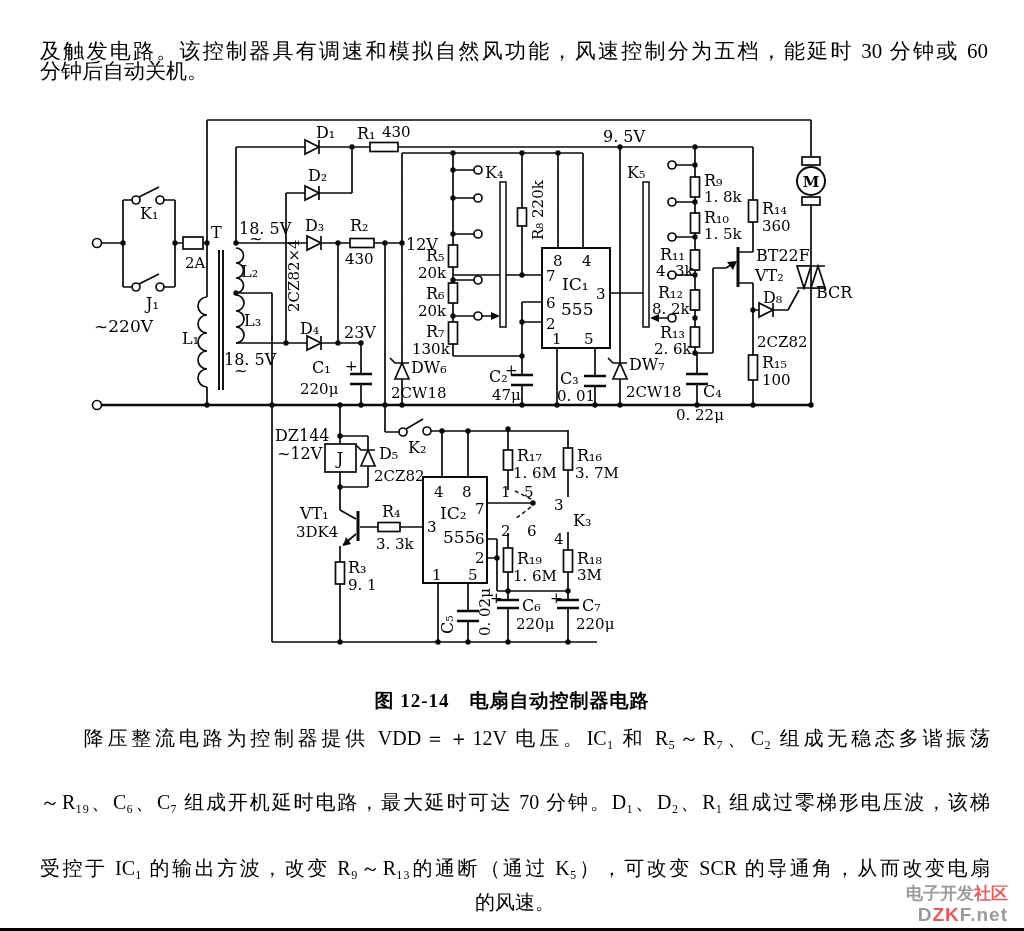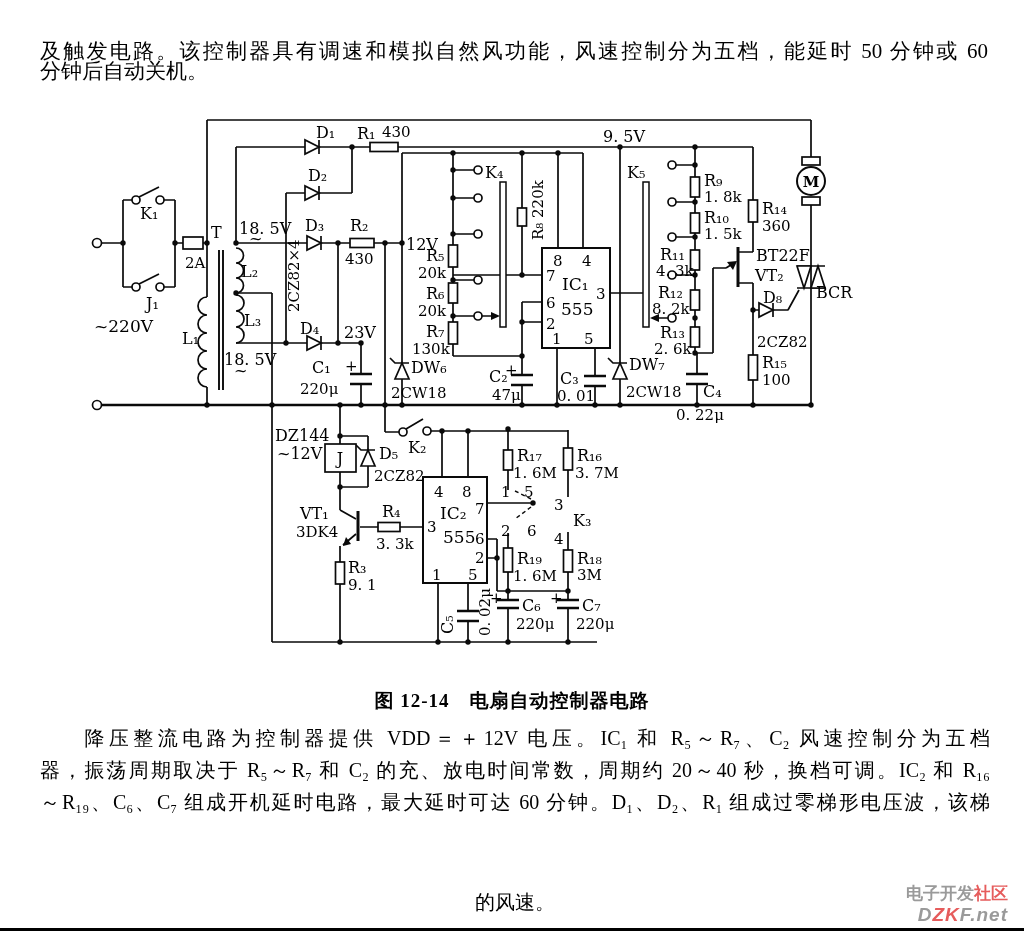--- a/index.html
+++ b/index.html
@@ -7,21 +7,21 @@
         font-family:"Liberation Serif","DejaVu Serif",serif;color:#000;}
   .tline{position:absolute;left:40px;width:948px;font-size:21px;line-height:30px;white-space:nowrap;}
   .bline{position:absolute;left:40px;width:950px;font-size:20px;line-height:30px;white-space:nowrap;text-align:center;}
   .jline{white-space:normal;text-align:justify;text-align-last:justify;}
   .caption{position:absolute;left:0;top:688px;width:1024px;text-align:center;
            font-size:19px;font-weight:bold;letter-spacing:1px;}
   .watermark{position:absolute;right:16px;bottom:6px;text-align:right;
              font-family:"Liberation Sans","DejaVu Sans",sans-serif;
              color:#9a9a9a;font-weight:bold;line-height:21px;}
   .wm1{font-size:17px;margin-top:42px;}
-  .wm2{font-size:19px;letter-spacing:1px;font-style:italic;}
+  .wm2{font-size:19px;letter-spacing:1px;}
   .wm-red{color:#e65c5c;}
   .bottombar{position:absolute;left:0;right:0;bottom:0;height:3px;background:#000;}
   svg{position:absolute;left:0;top:0;}
   svg text{font-family:"DejaVu Serif","Liberation Serif",serif;fill:#000;}
   .lb{font-size:16px;}
   .lv{font-size:15px;}
   .lp{font-size:15px;}
   .lic{font-size:17px;}
   .w{stroke:#0a0a0a;stroke-width:1.7;fill:none;}
   .rail{stroke:#0a0a0a;stroke-width:2.6;fill:none;}
@@ -29,21 +29,21 @@
   .plate{stroke:#0a0a0a;stroke-width:2.4;fill:none;}
   .blk{fill:#0a0a0a;stroke:none;}
   .bar3{stroke:#0a0a0a;stroke-width:3;fill:none;}
   .dash{stroke:#0a0a0a;stroke-width:1.4;fill:none;stroke-dasharray:4 3;}
 </style>
 </head>
 <body>
 
 <div class="page">
 
-  <div class="tline jline" style="top:36px">及触发电路。该控制器具有调速和模拟自然风功能，风速控制分为五档，能延时 50 分钟或 60</div>
+  <div class="tline jline" style="top:36px">及触发电路。该控制器具有调速和模拟自然风功能，风速控制分为五档，能延时 30 分钟或 60</div>
   <div class="tline" style="top:56px">分钟后自动关机。</div>
 
   <svg width="1024" height="931" viewBox="0 0 1024 931">
 
     <path class="rail" d="M101,405 H811"></path>
 
     <path class="w" d="
       M101,243 H123 M123,200 V287 M175,200 V287 M123,200 H132 M164,200 H175 M139,197 L159,187
       M123,287 H132 M164,287 H175 M139,284 L159,274 M175,243 H183 M183,243 H203 M203,243 H207
       M207,120 V297 M207,387 V405 M207,120 H811
@@ -397,23 +397,23 @@
     <text class="lv" x="516" y="629">220μ</text>
     <text class="lv" x="550" y="603">+</text>
     <text class="lb" x="582" y="611">C₇</text>
     <text class="lv" x="576" y="629">220μ</text>
     <text class="lb" transform="translate(453,634) rotate(-90)">C₅</text>
     <text class="lv" transform="translate(490,636) rotate(-90)">0. 02μ</text>
   </svg>
 
   <div class="caption">图 12-14　电扇自动控制器电路</div>
 
-  <div class="bline jline" style="top:723px"><span style="display:inline-block;width:40px"></span><span>降压整流电路为控制器提供 VDD＝＋12V 电压。IC₁ 和 R₅～R₇、C₂ 风速控制分为五档</span></div>
-  <div class="bline jline" style="top:755px">器，振荡周期取决于 R₅～R₇ 和 C₂ 的充、放电时间常数，周期约 20～40 秒，换档可调。IC₂ 和 R₁₆</div>
-  <div class="bline jline" style="top:787px">～R₁₉、C₆、C₇ 组成开机延时电路，最大延时可达 60 分钟。D₁、D₂、R₁ 组成过零梯形电压波，该梯</div>
+  <div class="bline jline" style="top:723px"><span style="display:inline-block;width:40px"></span><span>降压整流电路为控制器提供 VDD＝＋12V 电压。IC₁ 和 R₅～R₇、C₂ 组成无稳态多谐振荡</span></div>
+  <div class="bline jline" style="top:787px">～R₁₉、C₆、C₇ 组成开机延时电路，最大延时可达 70 分钟。D₁、D₂、R₁ 组成过零梯形电压波，该梯</div>
+  <div class="bline jline" style="top:853px">受控于 IC₁ 的输出方波，改变 R₉～R₁₃的通断（通过 K₅），可改变 SCR 的导通角，从而改变电扇</div>
   <div class="bline" style="top:887px">的风速。</div>
 
   <div class="watermark">
     <div class="wm1">
       <span>电子开发</span><span class="wm-red">社区</span>
     </div>
     <div class="wm2">
       <span>D</span><span class="wm-red">ZK</span><span>F.net</span>
     </div>
   </div>

